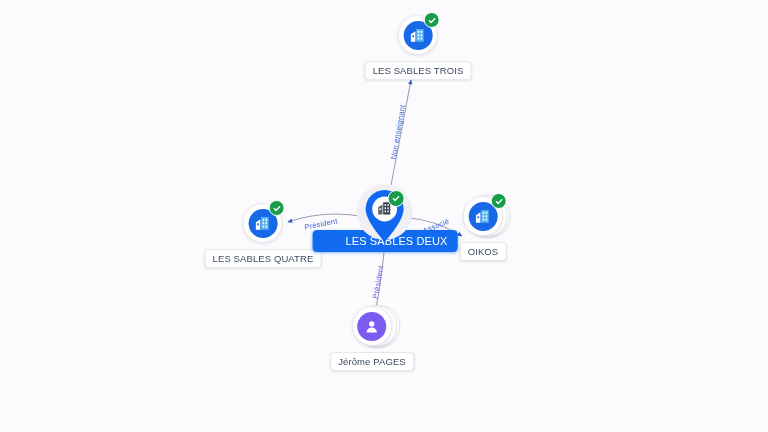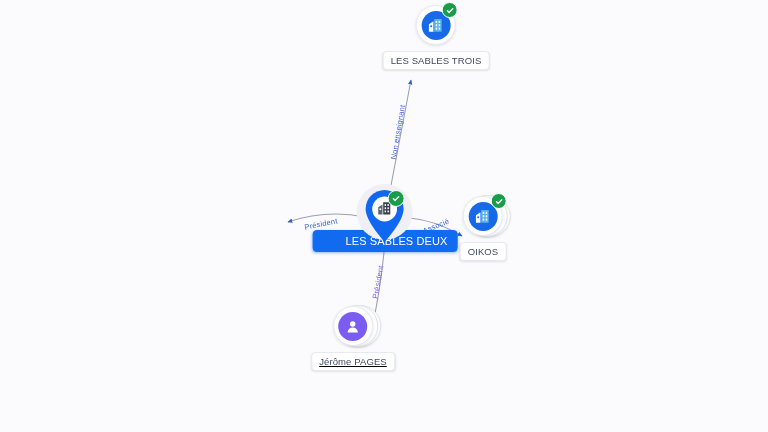--- a/index.html
+++ b/index.html
@@ -215,21 +215,21 @@
   </svg>
 
   <div class="edge-label blue" style="left:398px; top:132px; transform: translate(-50%,-50%) rotate(-80deg);">Non enseignant</div>
 
   <div class="edge-label blue" style="left:321px; top:224px; transform: translate(-50%,-50%) rotate(-11deg);">Président</div>
 
   <div class="edge-label blue" style="left:436px; top:226px; transform: translate(-50%,-50%) rotate(-22deg);">Associé</div>
 
   <div class="edge-label purple" style="left:378px; top:282px; transform: translate(-50%,-50%) rotate(-80deg);">Président</div>
 
-  <div class="node" style="left:418px; top:36px;margin-left:18px;">
+  <div class="node" style="left:418px; top:46px;">
     <div class="node-badge-wrap">
       <div class="node-disc">
         <div class="disc-inner company">
           <svg width="18" height="18" viewBox="0 0 24 24" aria-hidden="true">
             <path d="M3 21 L3 11 L9 7 L9 21 Z" fill="#ffffff"></path>
             <path d="M10 21 L10 4 L20 4 L20 21 Z" fill="#5ab4f0"></path>
             <rect x="12" y="6.5" width="2" height="2.6" fill="#ffffff"></rect>
             <rect x="16" y="6.5" width="2" height="2.6" fill="#ffffff"></rect>
             <rect x="12" y="11" width="2" height="2.6" fill="#ffffff"></rect>
             <rect x="16" y="11" width="2" height="2.6" fill="#ffffff"></rect>
@@ -241,20 +241,45 @@
       </div>
       <div class="check-badge">
         <svg width="9" height="9" viewBox="0 0 12 12" aria-hidden="true">
           <path d="M2.4 6.2 L4.7 8.5 L9.4 3.6" fill="none" stroke="#ffffff" stroke-width="1.9" stroke-linecap="round" stroke-linejoin="round"></path>
         </svg>
       </div>
     </div>
     <div class="node-label">LES SABLES TROIS</div>
   </div>
 
+  <div class="node" style="left:263px; top:234px;">
+    <div class="node-badge-wrap">
+      <div class="node-disc">
+        <div class="disc-inner company">
+          <svg width="18" height="18" viewBox="0 0 24 24" aria-hidden="true">
+            <path d="M3 21 L3 11 L9 7 L9 21 Z" fill="#ffffff"></path>
+            <path d="M10 21 L10 4 L20 4 L20 21 Z" fill="#5ab4f0"></path>
+            <rect x="12" y="6.5" width="2" height="2.6" fill="#ffffff"></rect>
+            <rect x="16" y="6.5" width="2" height="2.6" fill="#ffffff"></rect>
+            <rect x="12" y="11" width="2" height="2.6" fill="#ffffff"></rect>
+            <rect x="16" y="11" width="2" height="2.6" fill="#ffffff"></rect>
+            <rect x="12" y="15.5" width="2" height="2.6" fill="#ffffff"></rect>
+            <rect x="16" y="15.5" width="2" height="2.6" fill="#ffffff"></rect>
+            <rect x="4.8" y="12.5" width="2.4" height="2.4" fill="#1869e8"></rect>
+          </svg>
+        </div>
+      </div>
+      <div class="check-badge">
+        <svg width="9" height="9" viewBox="0 0 12 12" aria-hidden="true">
+          <path d="M2.4 6.2 L4.7 8.5 L9.4 3.6" fill="none" stroke="#ffffff" stroke-width="1.9" stroke-linecap="round" stroke-linejoin="round"></path>
+        </svg>
+      </div>
+    </div>
+    <div class="node-label">LES SABLES QUATRE</div>
+  </div>
 
   <div class="node" style="left:483px; top:227px;">
     <div class="node-badge-wrap">
       <div class="stack-card c1"></div>
       <div class="stack-card c2"></div>
       <div class="node-disc">
         <div class="disc-inner company">
           <svg width="18" height="18" viewBox="0 0 24 24" aria-hidden="true">
             <path d="M3 21 L3 11 L9 7 L9 21 Z" fill="#ffffff"></path>
             <path d="M10 21 L10 4 L20 4 L20 21 Z" fill="#5ab4f0"></path>
@@ -270,21 +295,21 @@
       </div>
       <div class="check-badge" style="right:-1px;">
         <svg width="9" height="9" viewBox="0 0 12 12" aria-hidden="true">
           <path d="M2.4 6.2 L4.7 8.5 L9.4 3.6" fill="none" stroke="#ffffff" stroke-width="1.9" stroke-linecap="round" stroke-linejoin="round"></path>
         </svg>
       </div>
     </div>
     <div class="node-label">OIKOS</div>
   </div>
 
-  <div class="node" style="left:353px; top:337px;text-decoration:underline;">
+  <div class="node" style="left:372px; top:337px;">
     <div class="node-badge-wrap">
       <div class="stack-card c1"></div>
       <div class="stack-card c2"></div>
       <div class="node-disc">
         <div class="disc-inner person">
           <svg width="17" height="17" viewBox="0 0 24 24" aria-hidden="true">
             <circle cx="12" cy="8.4" r="3.8" fill="#ffffff"></circle>
             <path d="M4.6 20.5 C5.2 15.6 8.3 13.5 12 13.5 C15.7 13.5 18.8 15.6 19.4 20.5 Z" fill="#ffffff"></path>
           </svg>
         </div>

